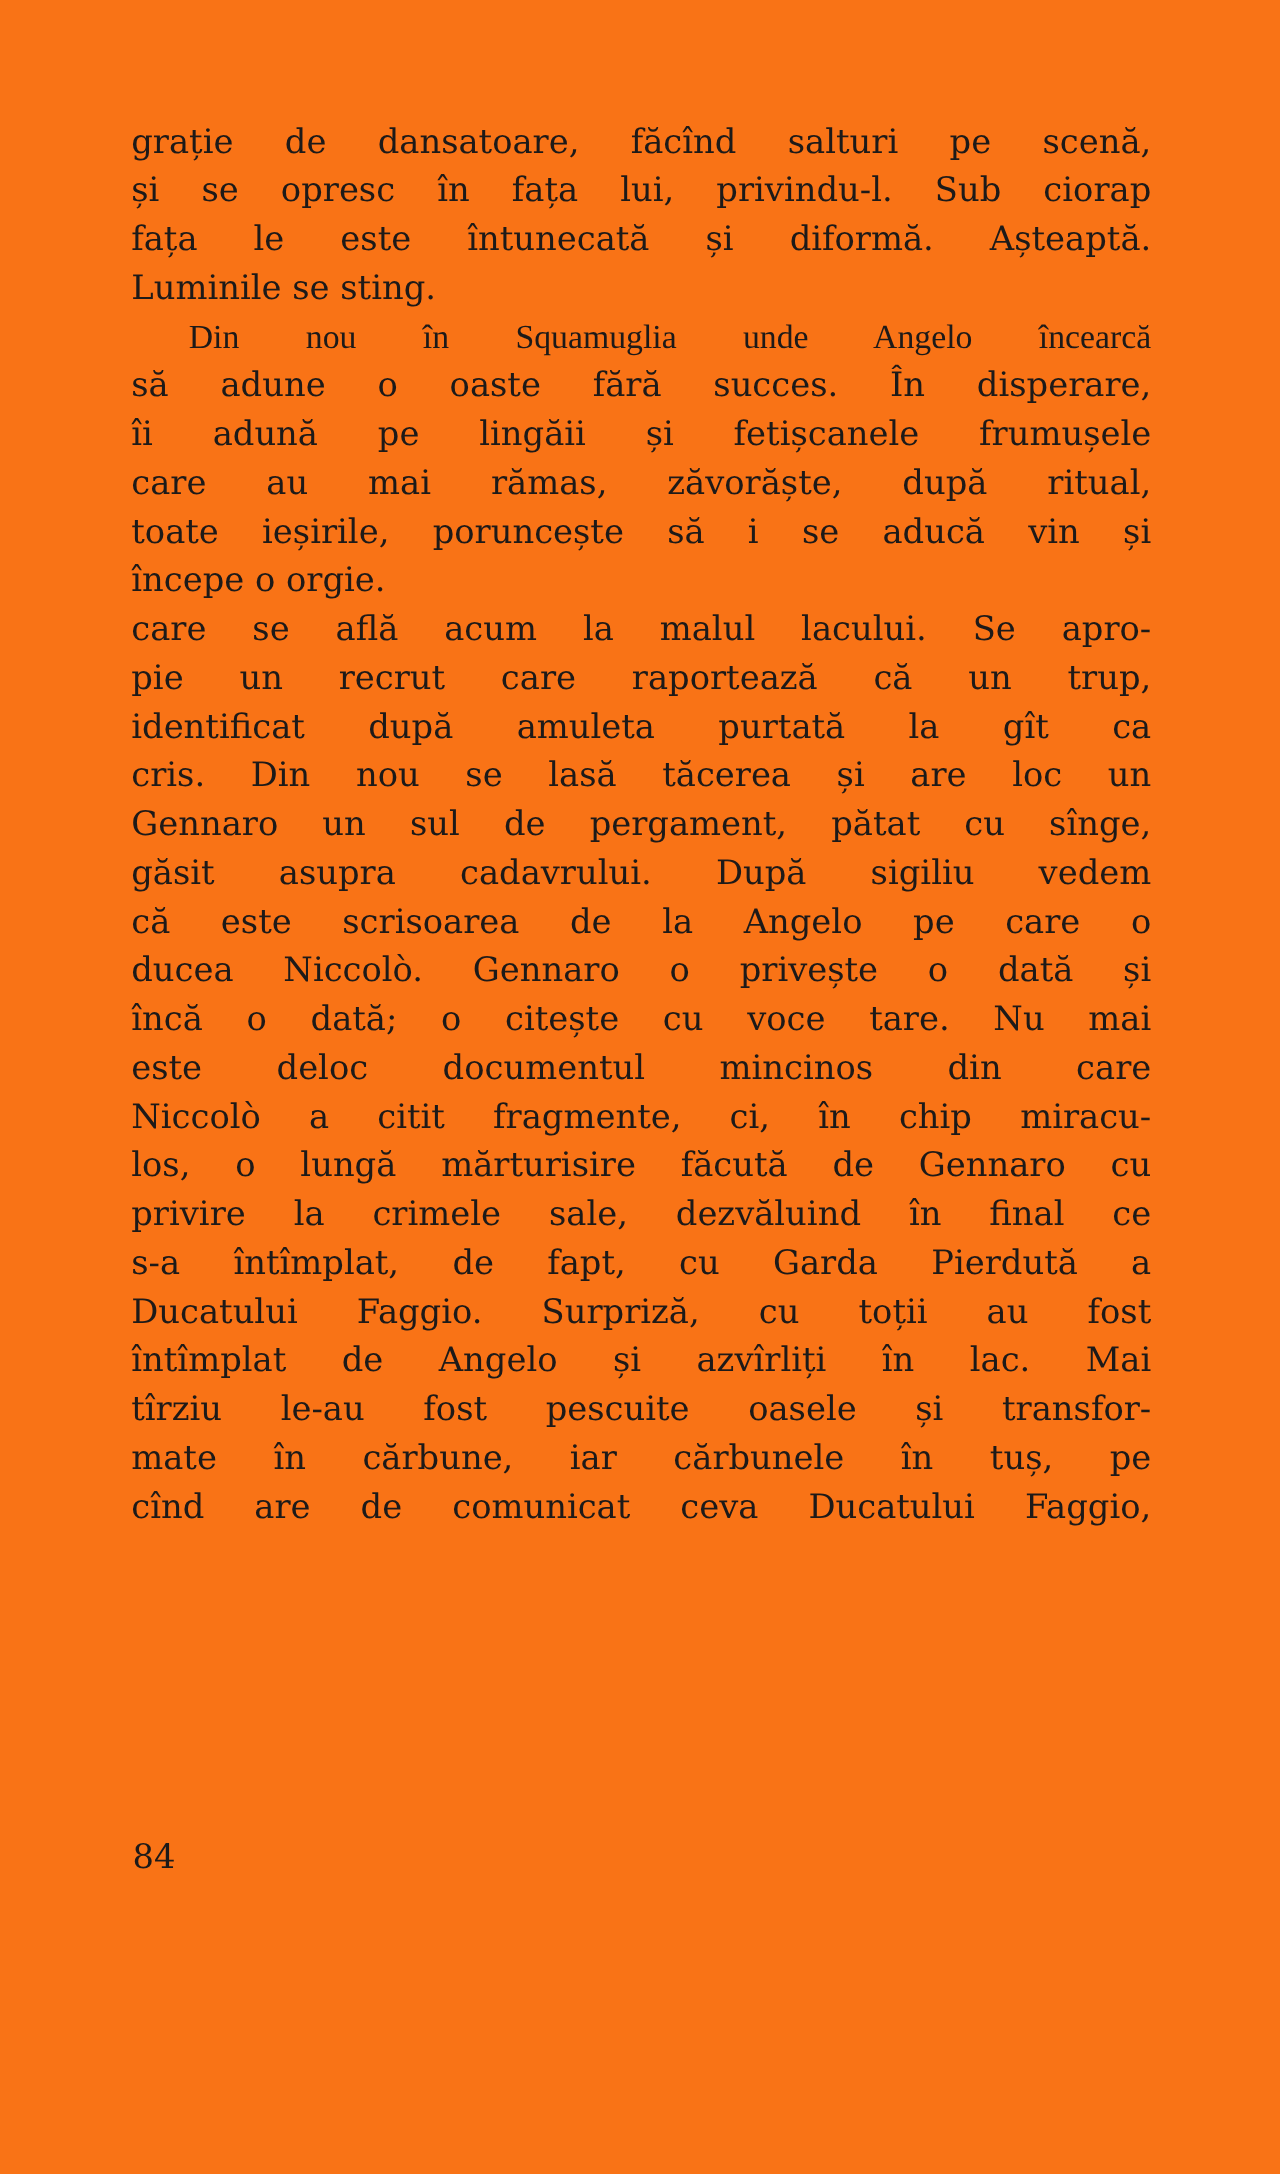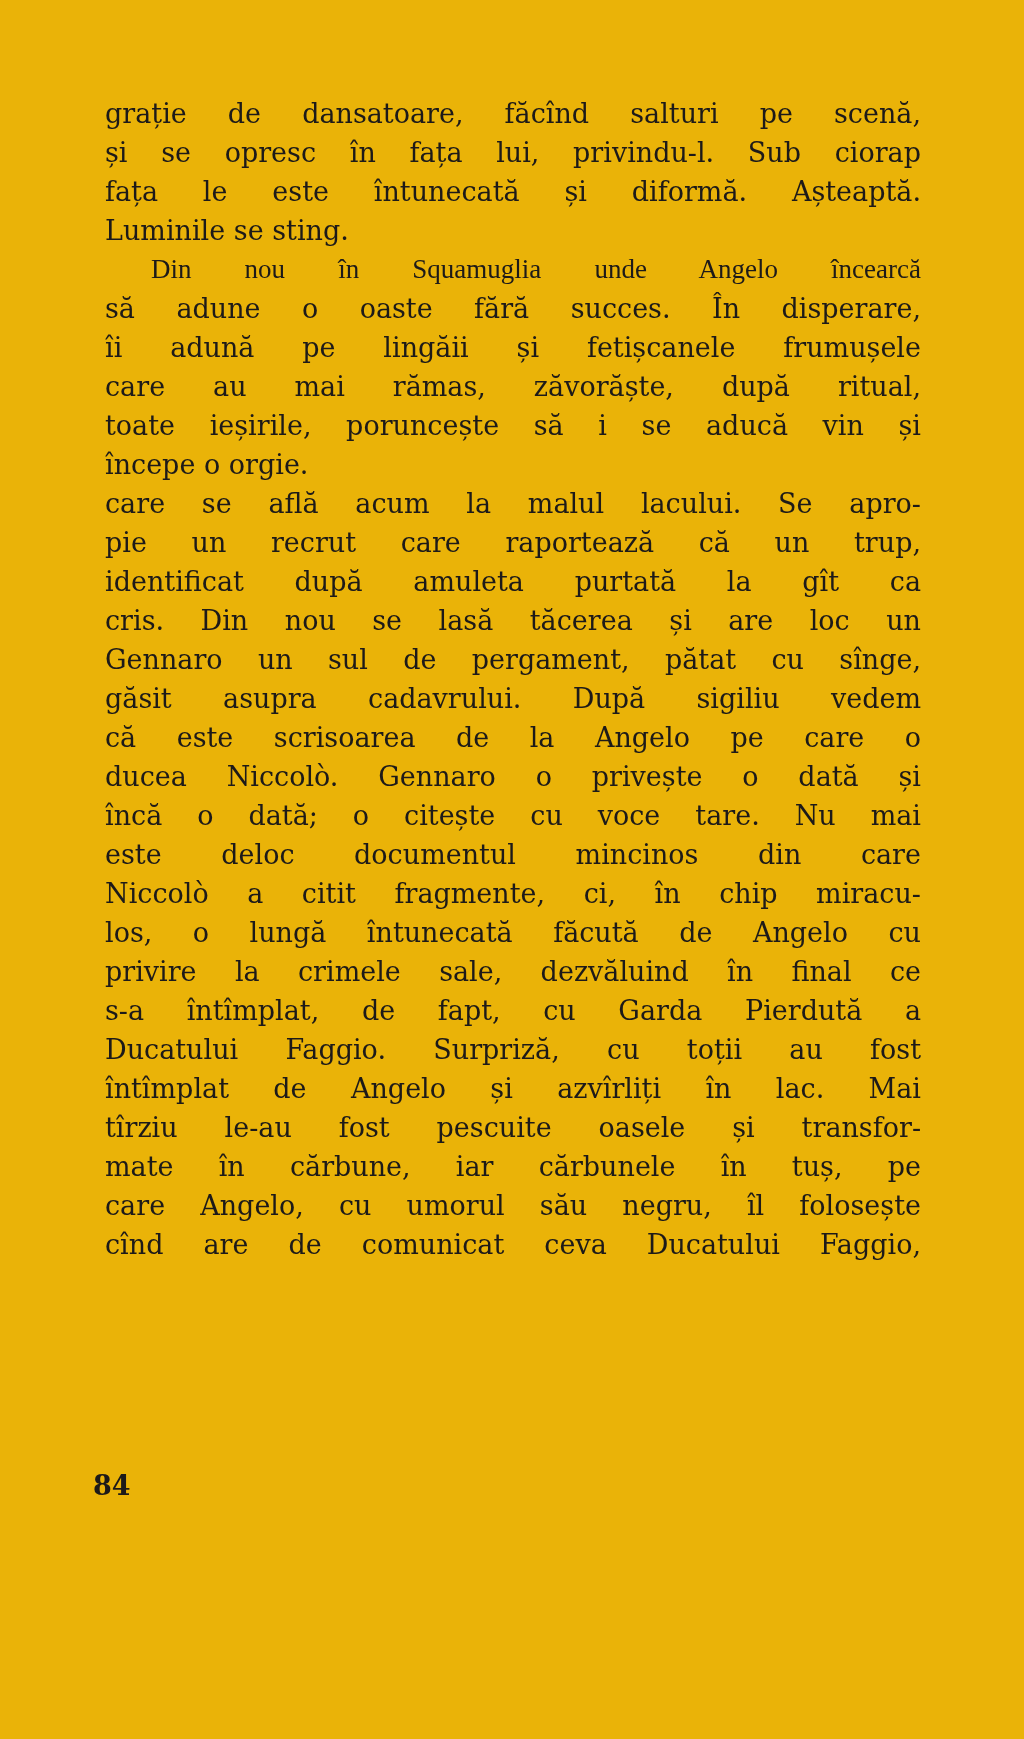--- a/index.html
+++ b/index.html
@@ -9,21 +9,21 @@
   body {
     width: 1024px;
     height: 1739px;
     background: #f4f4f2;
     overflow: hidden;
   }
   .page {
     position: relative;
     width: 1024px;
     height: 1739px;
-    background: #eab308;
+    background: #f97316;
     font-family: "DejaVu Serif", "Liberation Serif", serif;
     color: #1d1a19;
   }
   .text-block {
     position: absolute;
     left: 105px;
     top: 94px;
     width: 816px;
     font-size: 27px;
     line-height: 39px;
@@ -40,26 +40,25 @@
   }
   .line.last {
     text-align-last: left;
   }
   .para.indent .line.first {
     text-indent: 46px;
     font-family: Liberation Serif, serif;
   }
   .page-number {
     position: absolute;
-    left: 93px;
+    left: 106px;
     top: 1466px;
     font-size: 27px;
     line-height: 39px;
     color: #1d1a19;
-    font-weight: bold;
   }
 </style>
 </head>
 <body>
 
 <div class="page">
   <div class="text-block">
       <div class="para">
         <div class="line first">grație de dansatoare, făcînd salturi pe scenă,</div>
         <div class="line">și se opresc în fața lui, privindu-l. Sub ciorap</div>
@@ -79,25 +78,24 @@
         <div class="line">pie un recrut care raportează că un trup,</div>
         <div class="line">identificat după amuleta purtată la gît ca</div>
         <div class="line">cris. Din nou se lasă tăcerea și are loc un</div>
         <div class="line">Gennaro un sul de pergament, pătat cu sînge,</div>
         <div class="line">găsit asupra cadavrului. După sigiliu vedem</div>
         <div class="line">că este scrisoarea de la Angelo pe care o</div>
         <div class="line">ducea Niccolò. Gennaro o privește o dată și</div>
         <div class="line">încă o dată; o citește cu voce tare. Nu mai</div>
         <div class="line">este deloc documentul mincinos din care</div>
         <div class="line">Niccolò a citit fragmente, ci, în chip miracu-</div>
-        <div class="line">los, o lungă întunecată făcută de Angelo cu</div>
+        <div class="line">los, o lungă mărturisire făcută de Gennaro cu</div>
         <div class="line">privire la crimele sale, dezvăluind în final ce</div>
         <div class="line">s-a întîmplat, de fapt, cu Garda Pierdută a</div>
         <div class="line">Ducatului Faggio. Surpriză, cu toții au fost</div>
         <div class="line">întîmplat de Angelo și azvîrliți în lac. Mai</div>
         <div class="line">tîrziu le-au fost pescuite oasele și transfor-</div>
         <div class="line">mate în cărbune, iar cărbunele în tuș, pe</div>
-        <div class="line">care Angelo, cu umorul său negru, îl folosește</div>
         <div class="line">cînd are de comunicat ceva Ducatului Faggio,</div>
       </div>
     </div>
   <div class="page-number">84</div>
 </div>
 
 </body></html>

